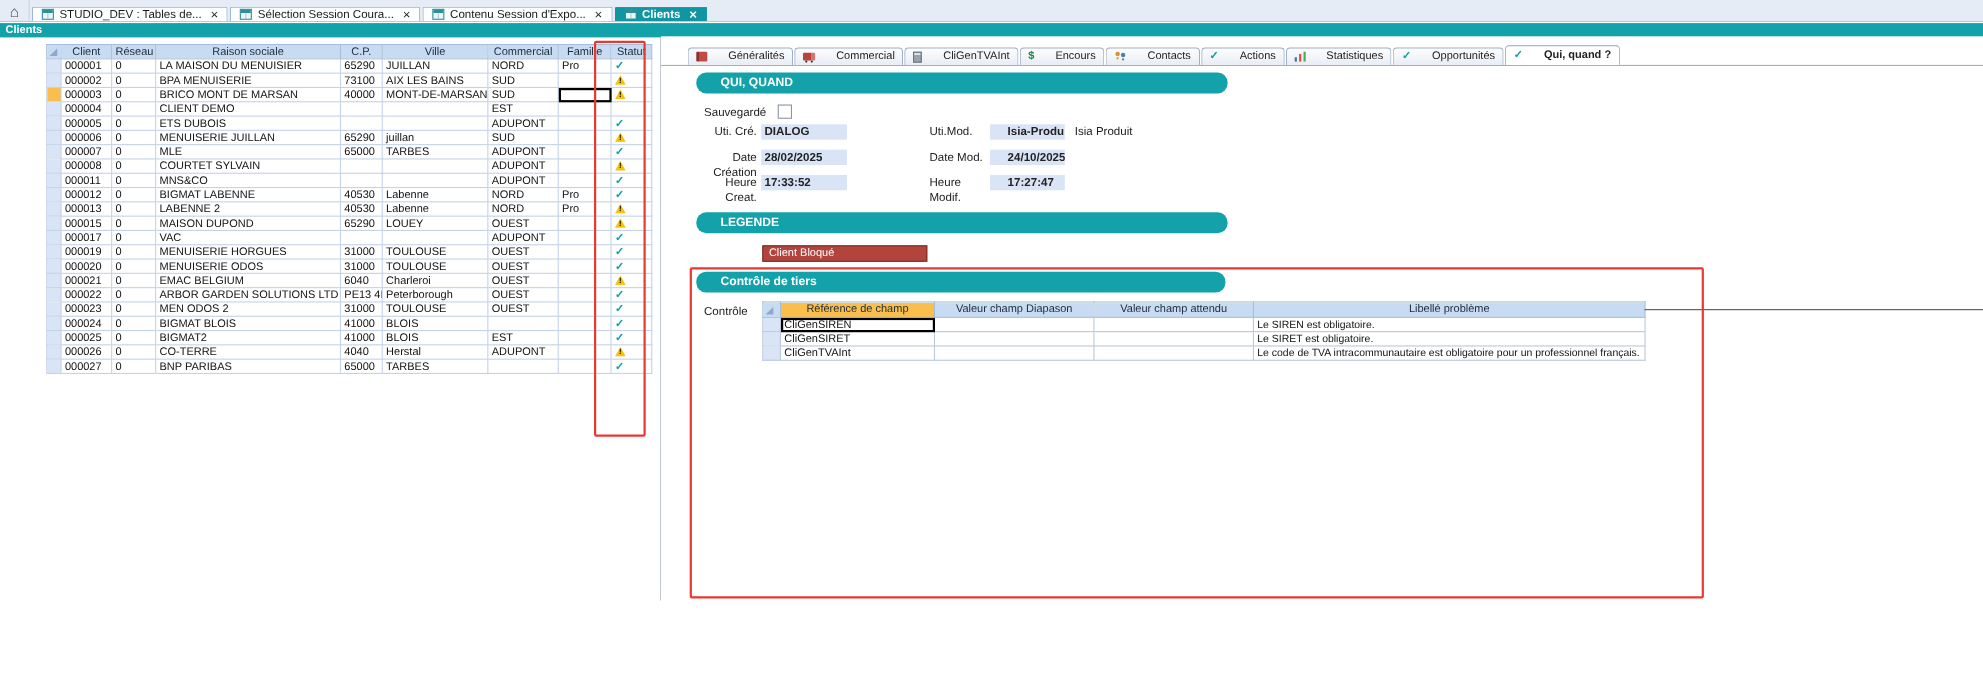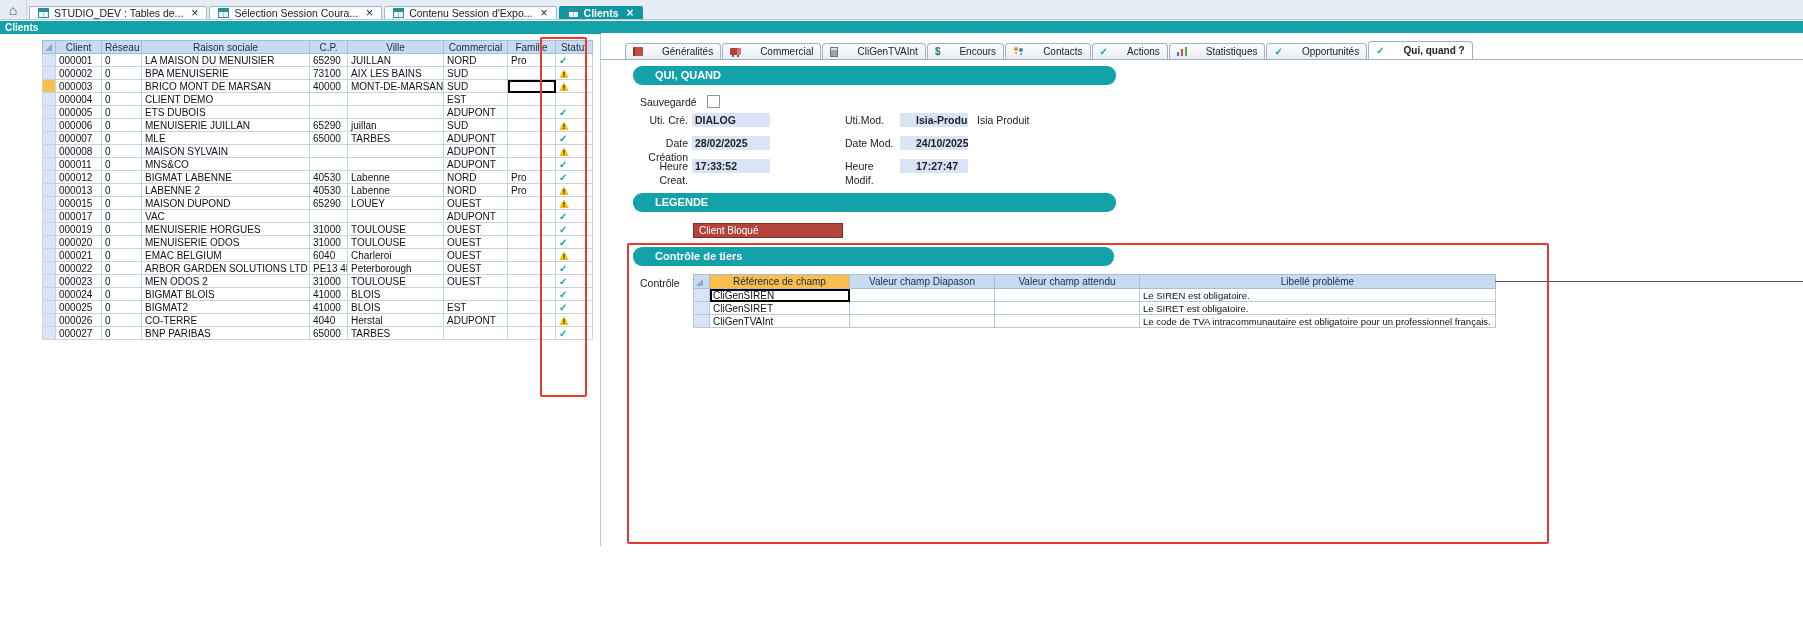--- a/index.html
+++ b/index.html
@@ -257,21 +257,21 @@
             <td>65000</td>
             <td>TARBES</td>
             <td>ADUPONT</td>
             <td class=""></td>
             <td class="st"><span class="chk">✓</span></td>
           </tr>
           <tr>
             <td class="sel"></td>
             <td>000008</td>
             <td>0</td>
-            <td>MAISON SYLVAIN</td>
+            <td>COURTET SYLVAIN</td>
             <td></td>
             <td></td>
             <td>ADUPONT</td>
             <td class=""></td>
             <td class="st"><span class="warn-tri">!</span></td>
           </tr>
           <tr>
             <td class="sel"></td>
             <td>000011</td>
             <td>0</td>

